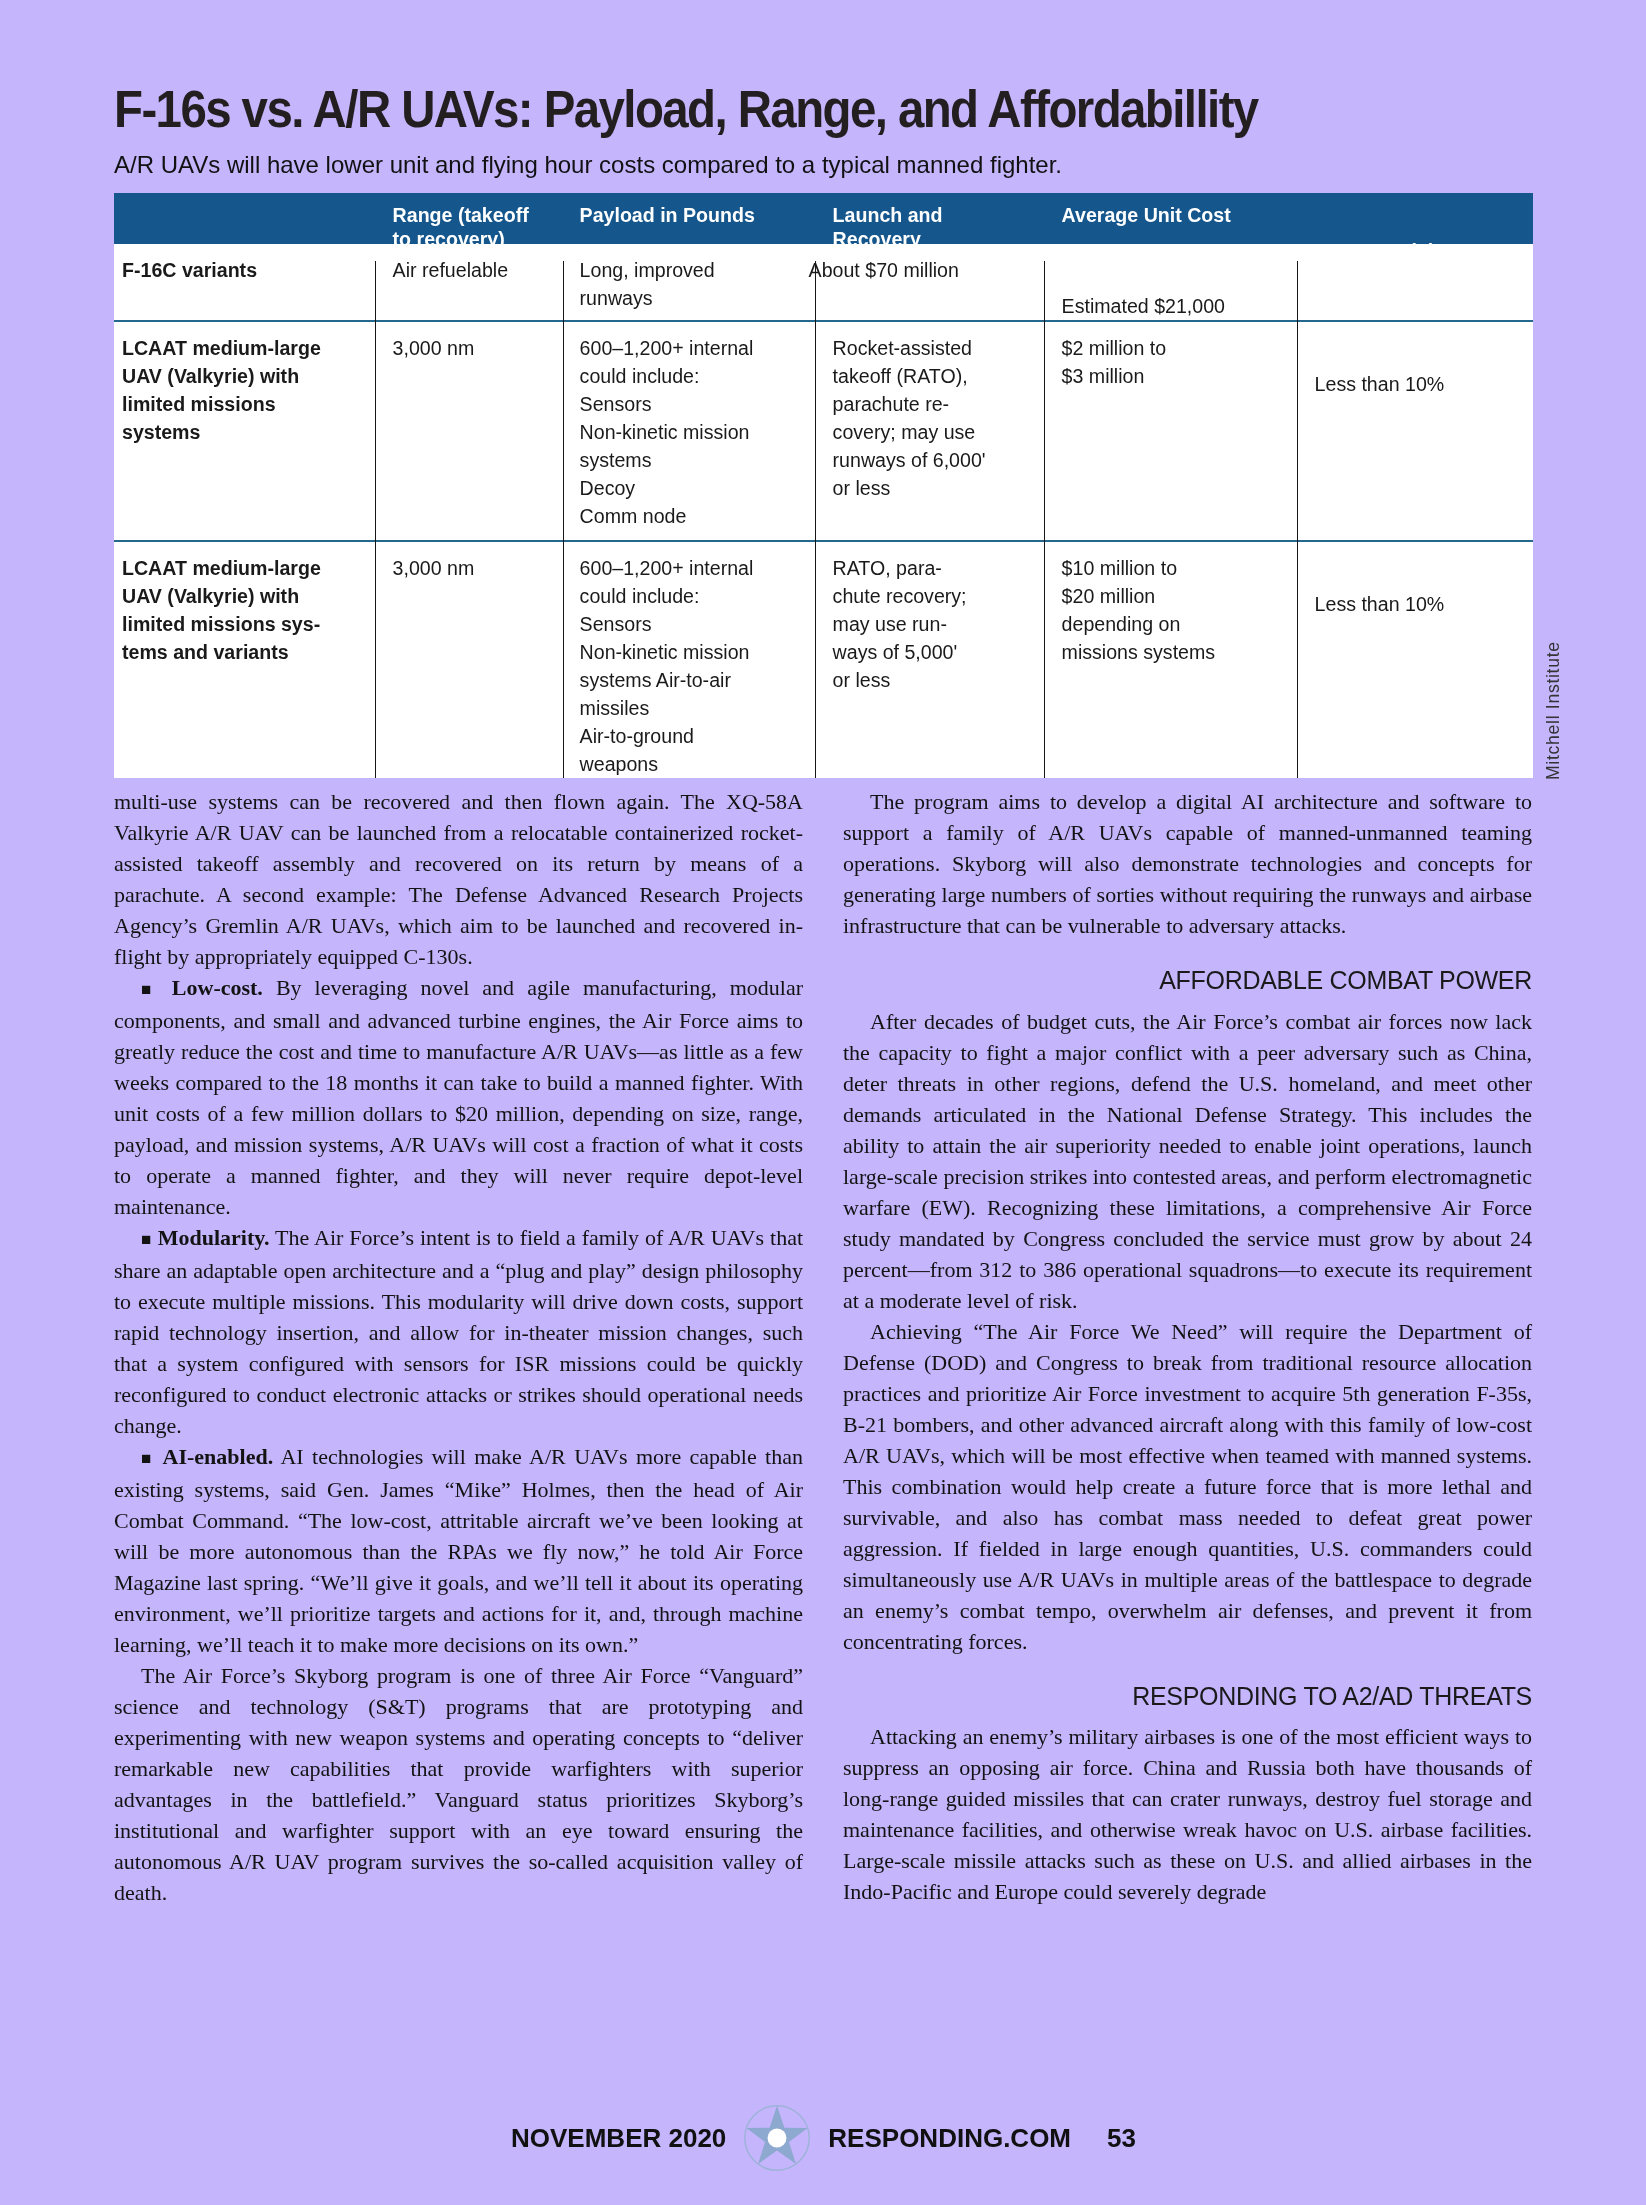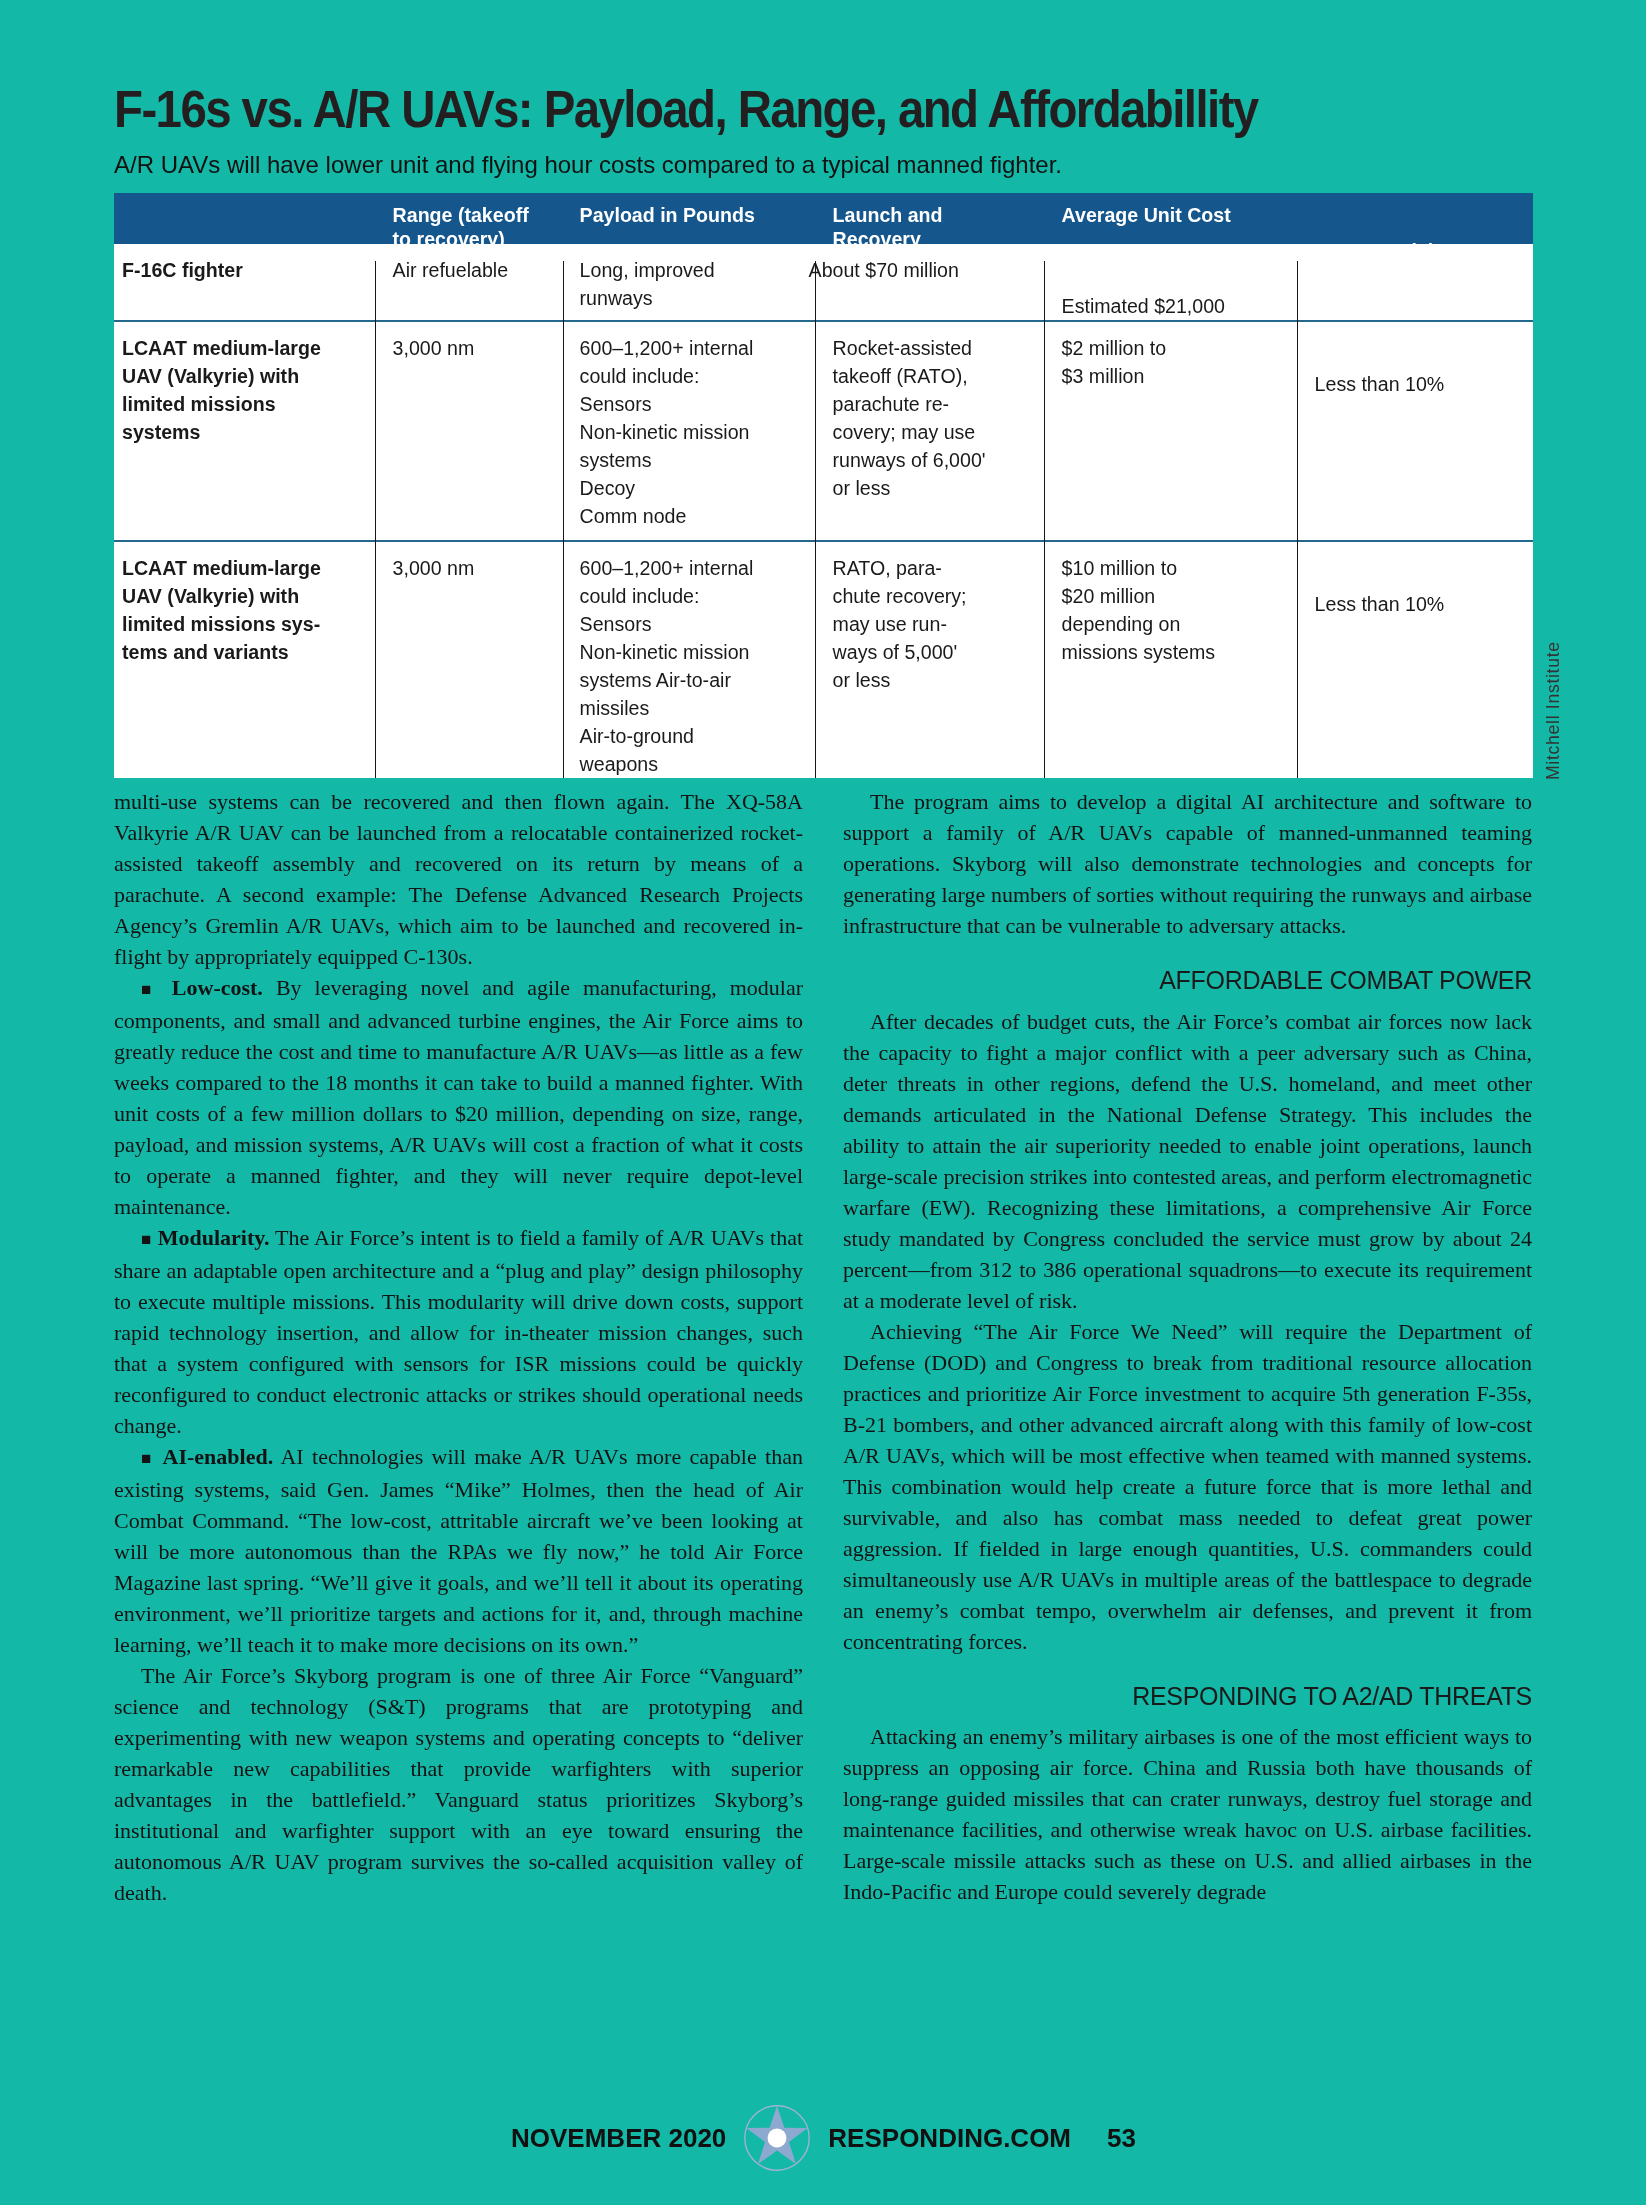--- a/index.html
+++ b/index.html
@@ -1,16 +1,16 @@
 <!DOCTYPE html>
 <html style="font-size:10.8px"><head>
 <meta charset="utf-8">
 <style>
   html,body{margin:0;padding:0;background:#ffffff;}
-  .page{position:relative;width:1647px;height:2205px;background:#14b8a6;overflow:hidden;
+  .page{position:relative;width:1647px;height:2205px;background:#c4b5fd;overflow:hidden;
         font-family:"Liberation Sans",sans-serif;color:#1a1a1a;}
 
   
   .headline{position:absolute;left:114px;top:80px;width:1459px;
             font-weight:bold;font-size:51px;letter-spacing:-1.7px;color:#231f20;
             transform:scaleX(0.93);transform-origin:left top;white-space:nowrap;}
   .dek{position:absolute;left:114px;top:151px;width:1419px;font-size:24px;color:#111;}
 
   
   .table{position:absolute;left:114px;top:193px;width:1419px;}
@@ -66,21 +66,21 @@
 to recovery)</div>
       <div class="cell c2">Payload in Pounds</div>
       <div class="cell c3">Launch and
 Recovery</div>
       <div class="cell c4">Average Unit Cost</div>
       <div class="cell c5">Cost per Flying Hour
 Compared to F-16</div>
     </div>
 
     <div class="trow tbody-row r1">
-      <div class="cell c0">F-16C fighter</div>
+      <div class="cell c0">F-16C variants</div>
       <div class="cell c1">Air refuelable</div>
       <div class="cell c3">Long, improved
 runways</div>
       <div class="cell c4">About $70 million</div>
       <div class="cell c5">Estimated $21,000</div>
     </div>
 
     <div class="trow tbody-row r2">
       <div class="cell c0">LCAAT medium-large
 UAV (Valkyrie) with

